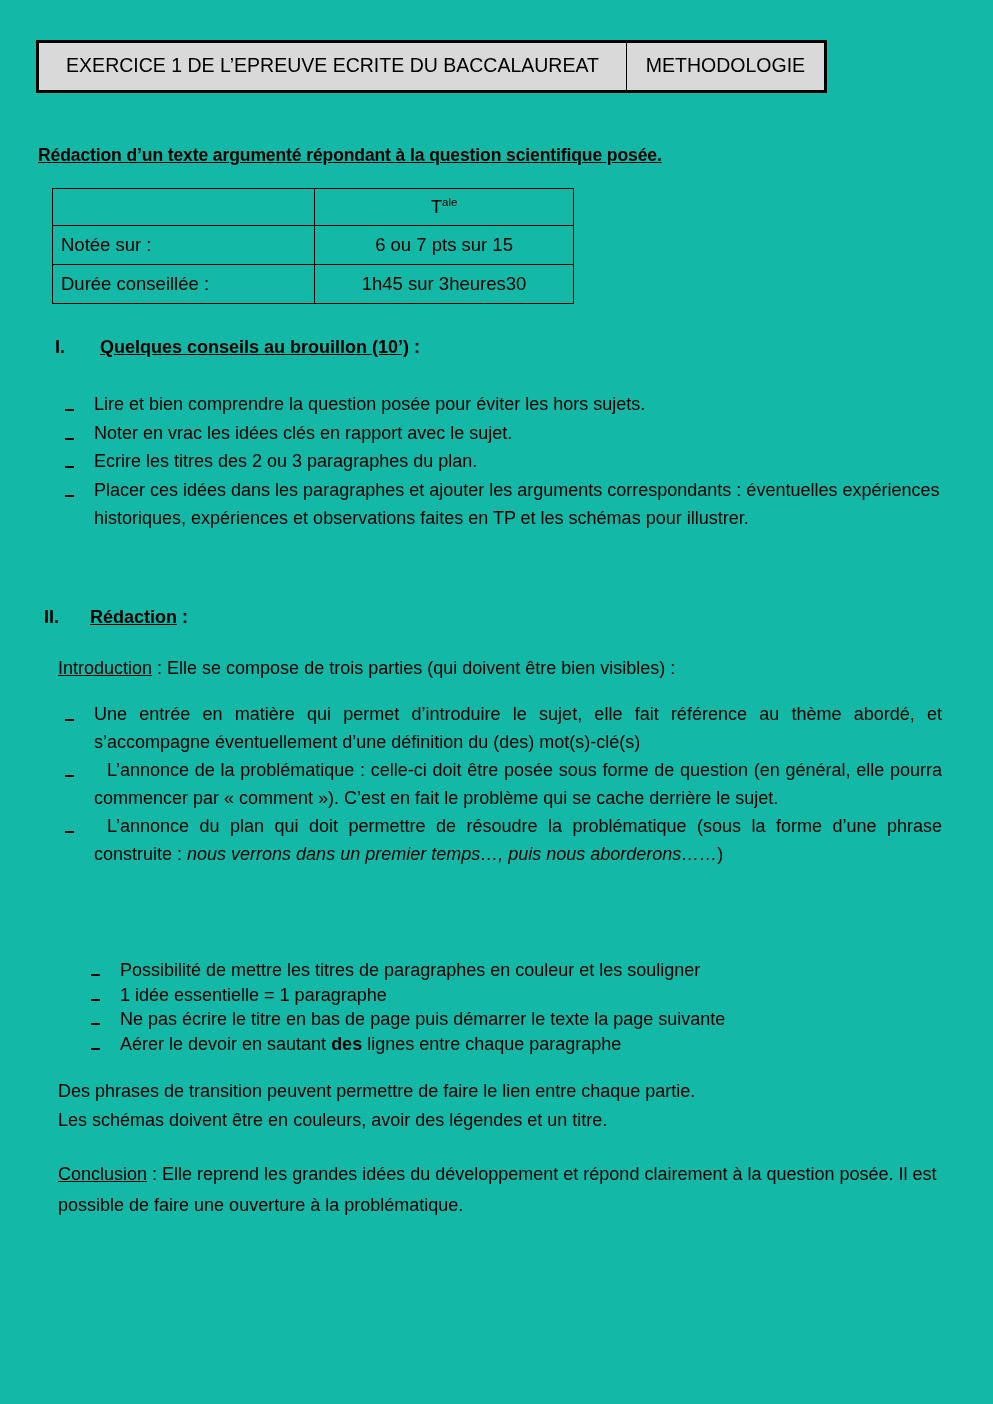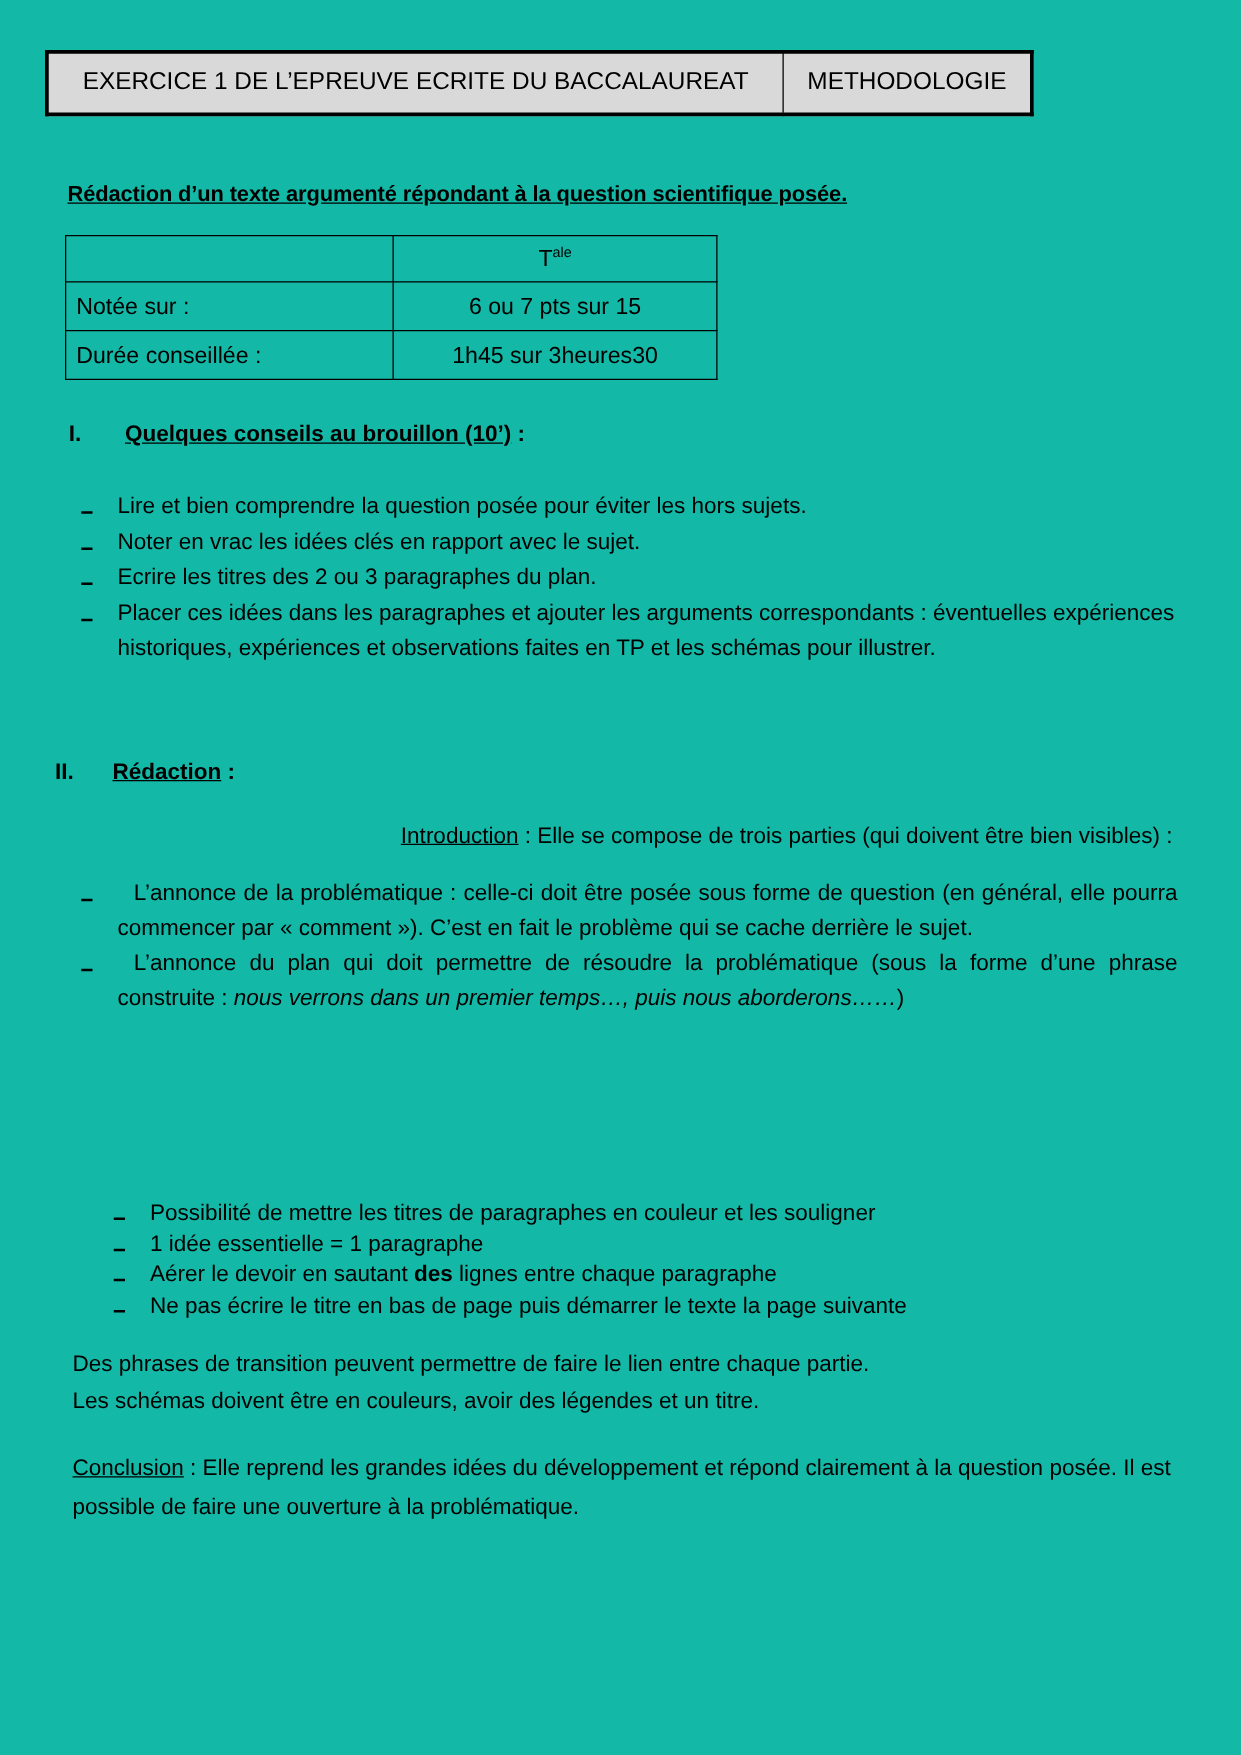--- a/index.html
+++ b/index.html
@@ -49,21 +49,20 @@
 
   
   .subtitle {
     position: absolute;
     left: 38px;
     top: 145px;
     font-size: 17.5px;
     font-weight: bold;
     text-decoration: underline;
     letter-spacing: -0.1px;
-    margin-left: 16px;
   }
 
   
   .info-table {
     position: absolute;
     left: 52px;
     top: 188px;
     border-collapse: collapse;
     width: 522px;
   }
@@ -177,21 +176,20 @@
   }
   .para .underlined {
     text-decoration: underline;
   }
   .para b { font-weight: bold; }
 
   #para-introduction {
     left: 58px;
     top: 654px;
     width: 880px;
-    text-align: right;
   }
   #para-developpement {
     left: 58px;
     top: 911px;
     width: 880px;
   }
   #para-transition {
     left: 58px;
     top: 1077px;
     width: 880px;
@@ -247,29 +245,30 @@
     <li><span>Placer ces idées dans les paragraphes et ajouter les arguments correspondants : éventuelles expériences historiques, expériences et observations faites en TP et les schémas pour illustrer.</span></li>
   </ul>
 
   <div class="section-heading" id="heading-2">
     <span class="num">II.</span><span class="ttl">Rédaction</span><span> :</span>
   </div>
 
   <p class="para" id="para-introduction"><span class="underlined">Introduction</span><span> : Elle se compose de trois parties (qui doivent être bien visibles) :</span></p>
 
   <ul class="bullets" id="bullets-intro">
+    <li><span>Une entrée en matière qui permet d’introduire le sujet, elle fait référence au thème abordé, et s’accompagne éventuellement d’une définition du (des) mot(s)-clé(s)</span></li>
     <li><span class="lead-space"></span><span>L’annonce de la problématique : celle-ci doit être posée sous forme de question (en général, elle pourra commencer par « comment »). C’est en fait le problème qui se cache derrière le sujet.</span></li>
     <li><span class="lead-space"></span><span>L’annonce du plan qui doit permettre de résoudre la problématique (sous la forme d’une phrase construite : </span><i>nous verrons dans un premier temps…, puis nous aborderons……</i><span>)</span></li>
   </ul>
 
 
   <ul class="bullets" id="bullets-dev">
     <li><span>Possibilité de mettre les titres de paragraphes en couleur et les souligner</span></li>
     <li><span>1 idée essentielle = 1 paragraphe</span></li>
+    <li><span>Ne pas écrire le titre en bas de page puis démarrer le texte la page suivante</span></li>
     <li><span>Aérer le devoir en sautant </span><b>des</b><span> lignes entre chaque paragraphe</span></li>
-    <li><span>Ne pas écrire le titre en bas de page puis démarrer le texte la page suivante</span></li>
   </ul>
 
   <p class="para" id="para-transition"><span>Des phrases de transition peuvent permettre de faire le lien entre chaque partie.</span><br><span>Les schémas doivent être en couleurs, avoir des légendes et un titre.</span></p>
 
   <p class="para" id="para-conclusion"><span class="underlined">Conclusion</span><span> : Elle reprend les grandes idées du développement et répond clairement à la question posée. Il est possible de faire une ouverture à la problématique.</span></p>
 
 </div>
 
 </body></html>

